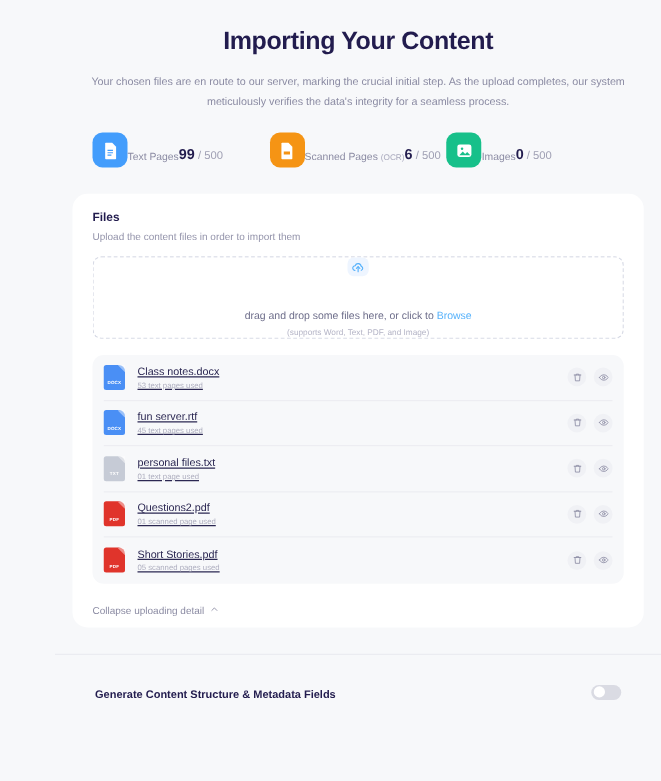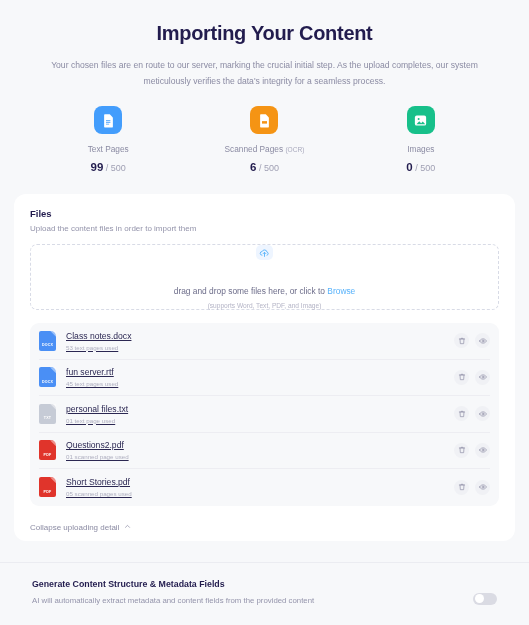--- a/index.html
+++ b/index.html
@@ -3,36 +3,36 @@
 <meta charset="utf-8">
 <style>
   * { box-sizing: border-box; margin: 0; padding: 0; }
   html, body {
     width: 529px; height: 625px;
     background: #f7f8fa;
     font-family: "Liberation Sans", sans-serif;
     color: #2b2752;
     overflow: hidden;
   }
-  .page { width: 529px; height: 625px; position: relative; }
+  .page { width: 529px; height: 625px; position: relative; padding-left: 44px; }
 
   
   .header { padding: 18px 18px 0; text-align: center; }
   .title {
     font-size: 20px; font-weight: bold; letter-spacing: -0.3px;
     color: #221c4e; line-height: 30px;
   }
   .subtitle {
     margin: 9px auto 0; max-width: 460px;
     font-size: 8.6px; line-height: 16px; color: #8b8ba3; font-weight: 400;
   }
 
   
   .stats { display: flex; margin-top: 17px; padding: 0 30px; }
-  .stat { flex: 1; display: flex; flex-direction: column; align-items: center; }
+  .stat { flex: 1; display: flex; flex-direction: row; align-items: center; }
   .stat-icon {
     width: 28px; height: 28px; border-radius: 8px;
     display: flex; align-items: center; justify-content: center;
   }
   .stat-icon.blue { background: #439dfc; }
   .stat-icon.orange { background: #f59414; }
   .stat-icon.green { background: #17c08a; }
   .stat-label { margin-top: 10px; font-size: 8.3px; color: #8b8ba3; }
   .stat-label .ocr { font-size: 6.6px; color: #a9a9bd; }
   .stat-value { margin-top: 7px; font-size: 9px; color: #a0a0b4; }
@@ -347,20 +347,19 @@
         <svg width="7" height="7" viewBox="0 0 24 24" fill="none" stroke="#8b8ba3" stroke-width="2.4" stroke-linecap="round" stroke-linejoin="round">
           <path d="M5 15l7-7 7 7"></path>
         </svg>
       </span>
     </div>
   </div>
 
   <div class="option">
     <div class="opt-text">
       <div class="opt-title">Generate Content Structure &amp; Metadata Fields</div>
-      <div class="opt-sub">AI will automatically extract metadata and content fields from the provided content</div>
     </div>
     <div class="switch">
       <div class="knob"></div>
     </div>
   </div>
 
 </div>
 
 </body></html>

